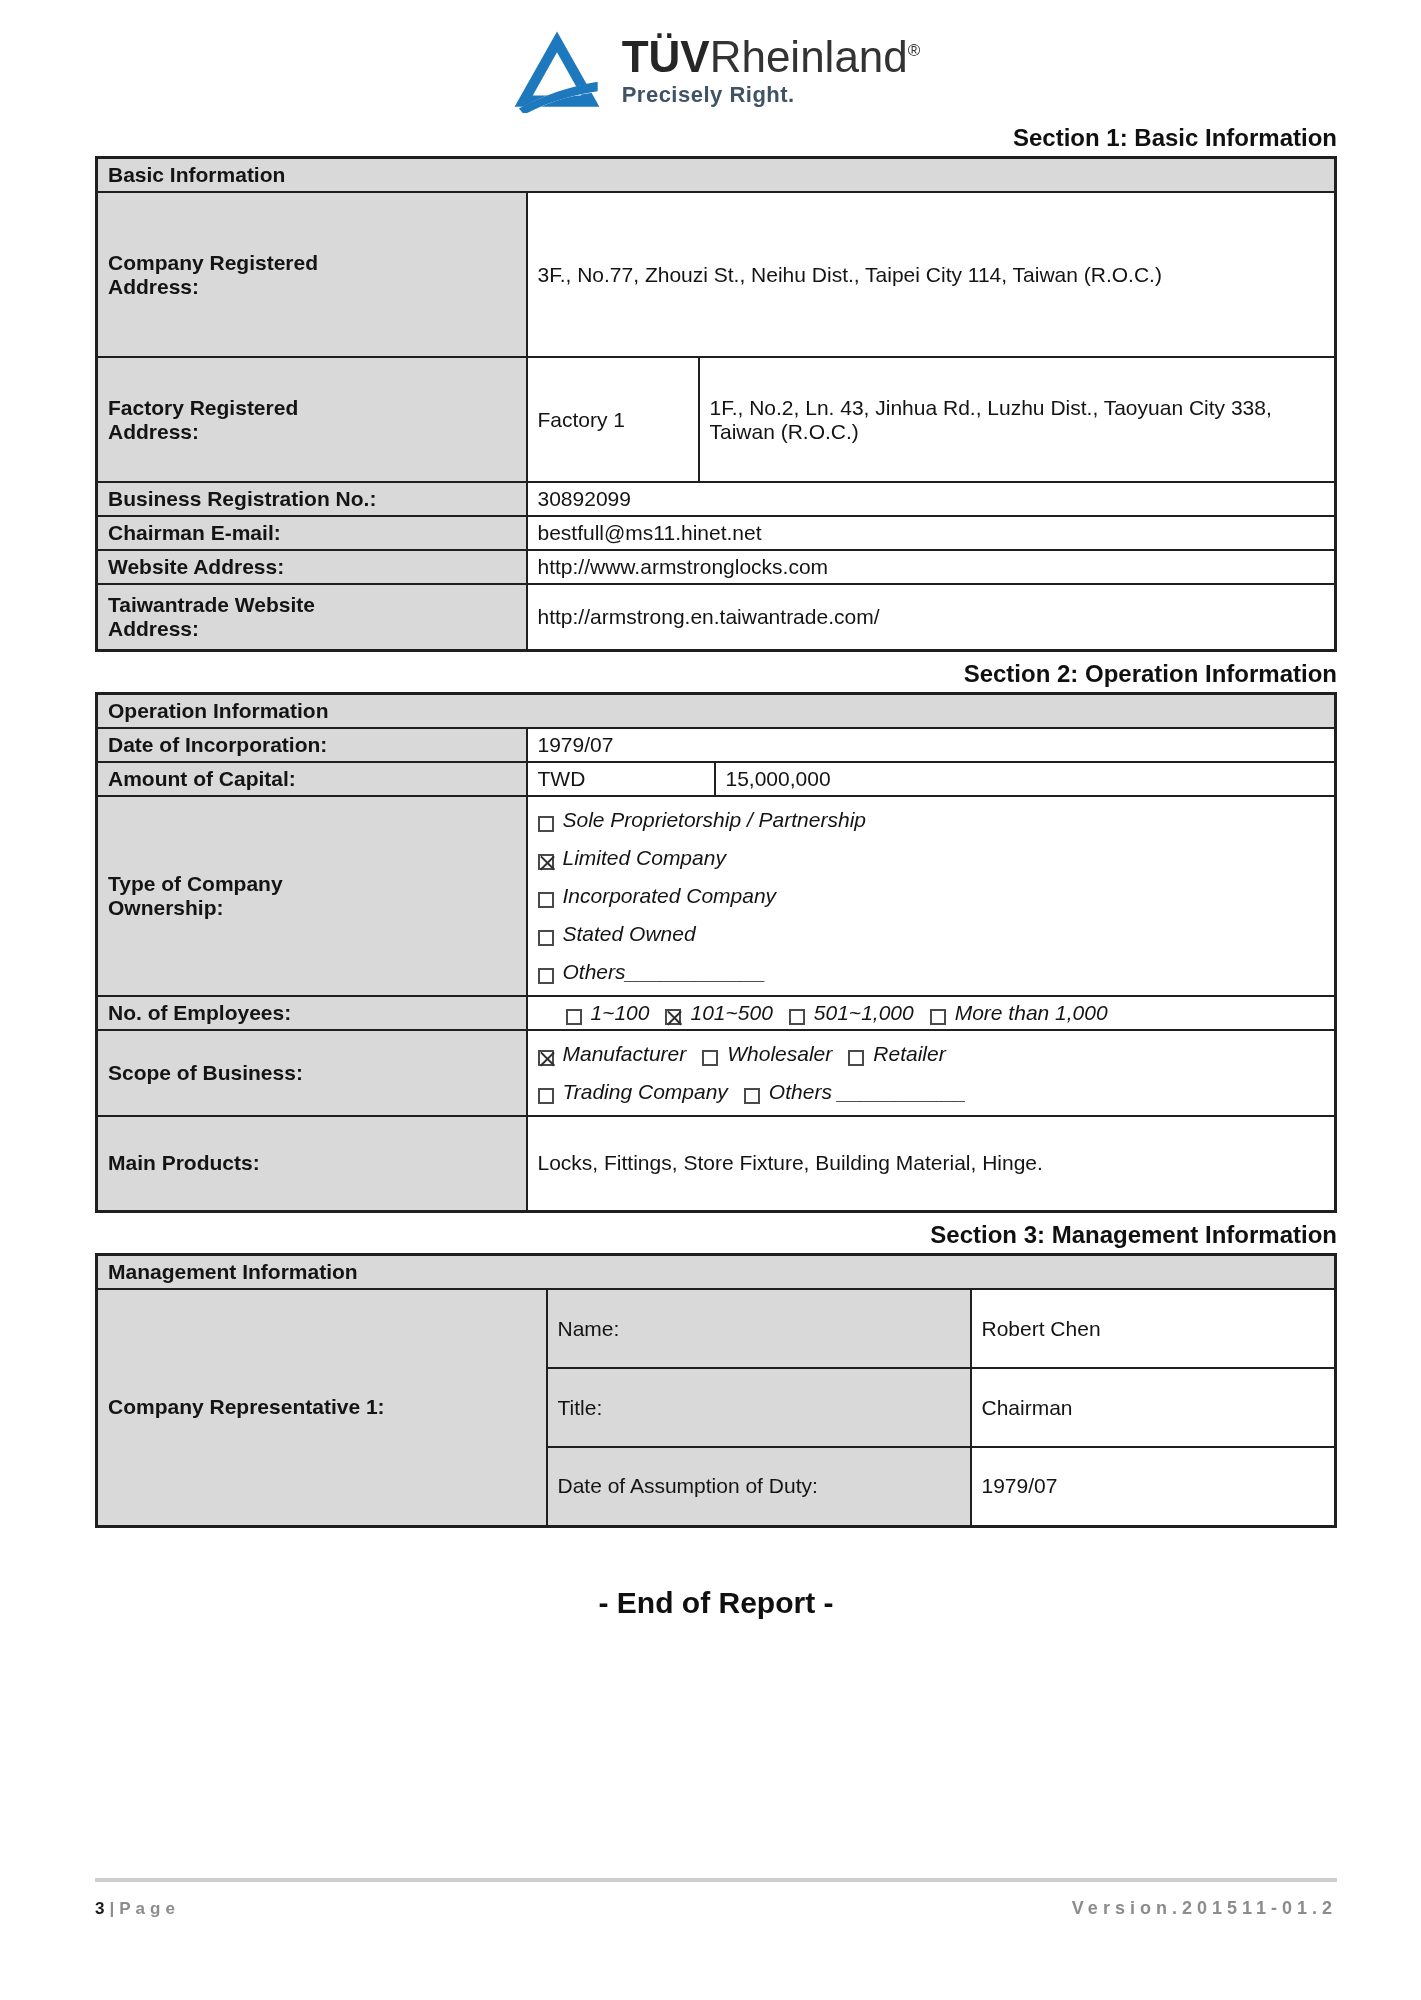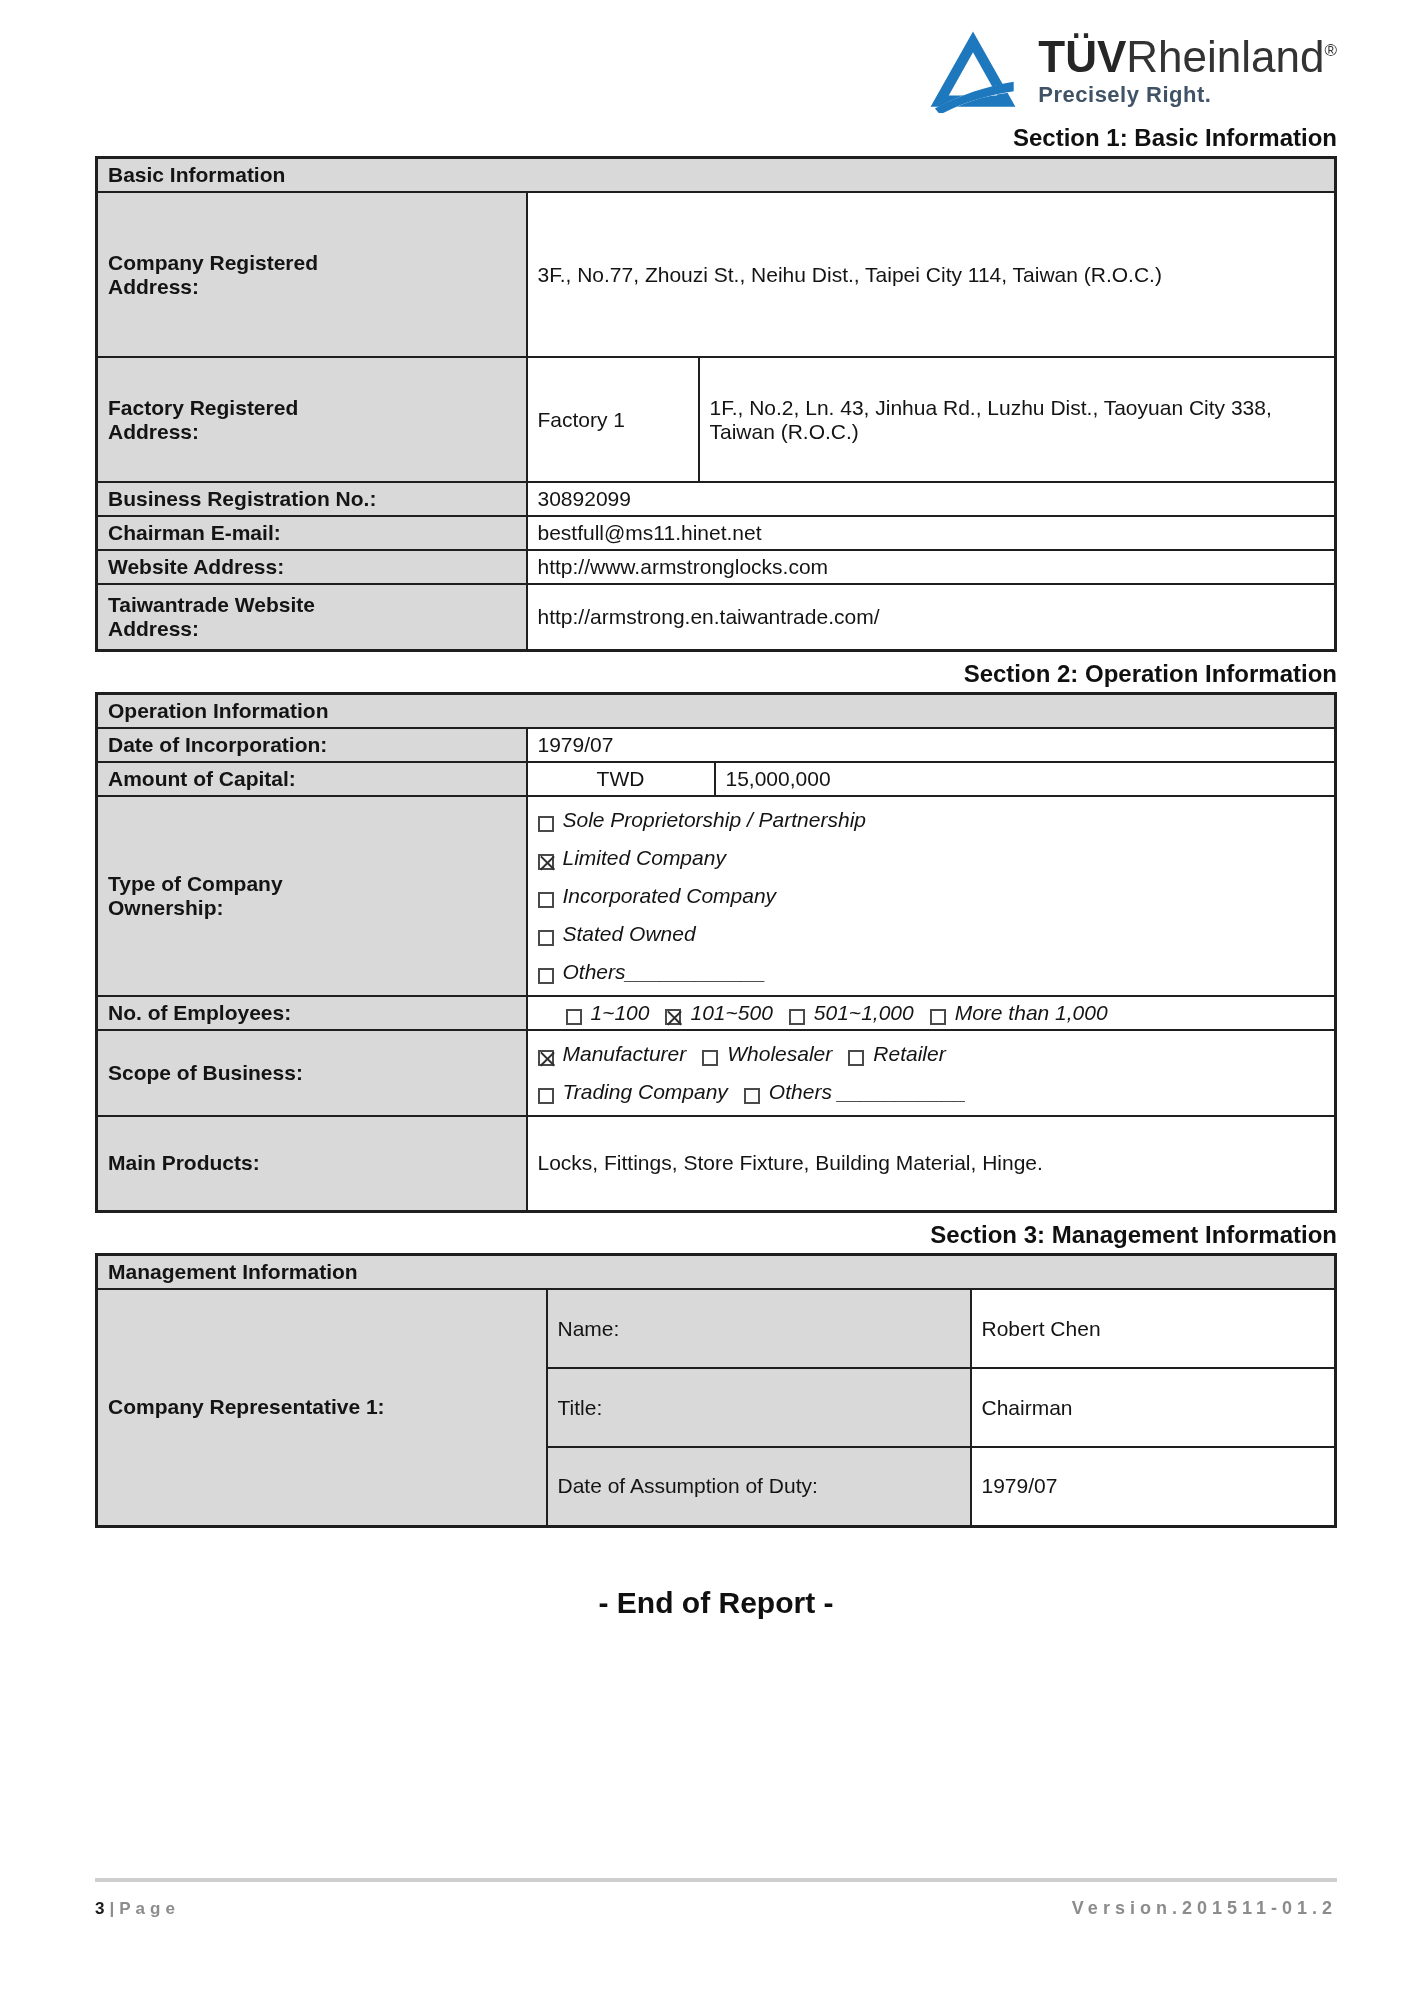--- a/index.html
+++ b/index.html
@@ -9,21 +9,21 @@
     --border:#1f1f1f;
     --ink:#141414;
     --footer-gray:#8c8c8c;
   }
   *{box-sizing:border-box;}
   html,body{margin:0;padding:0;background:#ffffff;}
   body{font-family:"Liberation Sans","DejaVu Sans",sans-serif;color:var(--ink);}
   .page{position:relative;width:1421px;height:2000px;background:#fff;overflow:hidden;
         padding:28px 84px 0 95px;}
   
-  .logo-block{display:flex;justify-content:flex-end;align-items:flex-start;gap:20px;height:88px;}
+  .logo-block{display:flex;justify-content:center;align-items:flex-start;gap:20px;height:88px;}
   .logo-mark{flex:0 0 auto;}
   .brand-text{display:flex;flex-direction:column;align-items:flex-start;}
   .brand-line{font-size:44px;line-height:46px;color:#2e2e2e;letter-spacing:0;white-space:nowrap;}
   .brand-bold{font-weight:700;color:#262626;}
   .brand-reg{font-weight:400;color:#333;}
   .brand-rmark{font-size:17px;vertical-align:super;color:#333;}
   .tagline{font-size:22px;font-weight:700;color:var(--tagline);margin-top:2px;letter-spacing:0.5px;}
   
   h1.section-heading{font-size:24px;font-weight:700;color:#101010;margin:8px 0 4px 0;letter-spacing:0;text-align:right;}
   
@@ -65,21 +65,21 @@
   .footer-rule{height:4px;background:#cfcfcf;margin-bottom:16px;}
   .footer-row{display:flex;justify-content:space-between;align-items:baseline;}
   .footer-left{font-size:17px;letter-spacing:5px;font-weight:700;}
   .page-num{color:#1a1a1a;}
   .page-sep,.page-word{color:var(--footer-gray);}
   .footer-version{font-size:18px;letter-spacing:5px;font-weight:600;color:var(--footer-gray);}
   
   .gap-s2{margin-top:48px;}
   .gap-s3{margin-top:50px;}
   
-  td.center{text-align:center;}
+  td.center{text-align:left;}
 </style>
 </head>
 <body>
 
 <div class="page">
 
   <div class="logo-block">
     <svg class="logo-mark" width="90" height="85" viewBox="0 0 104 96">
       <path d="M52 3 L101 90 L3 90 Z M52 27 L80 77 L24 77 Z" fill="#1d78be" fill-rule="evenodd"></path>
       <path d="M-4 100 C 28 78, 66 66, 108 60 L108 72 C 66 76, 32 86, -4 112 Z" fill="#ffffff"></path>

